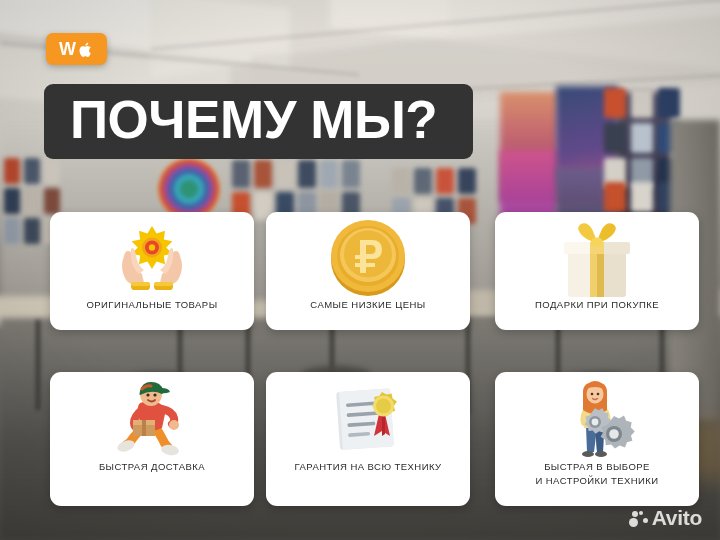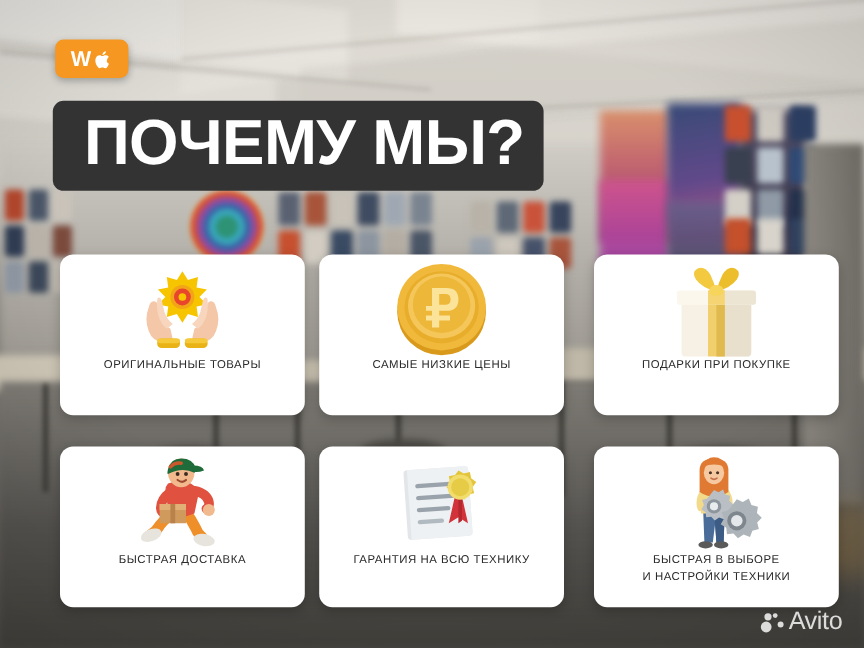--- a/index.html
+++ b/index.html
@@ -192,21 +192,21 @@
     margin: 0 1px;
     position: relative;
     top: 1px;
   }
   .apple-glyph svg { display: block; width: 100%; height: 100%; }
 
   
   .headline {
     position: absolute;
     left: 44px; top: 84px;
-    padding: 9px 16px 13px 26px;
+    padding: 9px 36px 13px 26px;
     border-radius: 9px;
     background: #333333;
     text-align: right;
   }
   .headline-text {
     margin: 0;
     font-size: 53px;
     line-height: 1;
     font-weight: 700;
     color: #ffffff;
@@ -226,21 +226,21 @@
     width: 204px;
     background: #ffffff;
     border-radius: 11px;
     box-shadow: 0 3px 10px rgba(0,0,0,.22);
     display: flex;
     flex-direction: column;
     align-items: center;
     justify-content: flex-start;
     pointer-events: auto;
   }
-  .card.row1 { top: 212px; height: 134px; }
+  .card.row1 { top: 212px; height: 118px; }
   .card.row2 { top: 372px; height: 134px; }
   .card.col1 { left: 50px; }
   .card.col2 { left: 266px; }
   .card.col3 { left: 495px; }
 
   .badge-num {
     position: absolute;
     left: -16px; top: -22px;
     font-family: "Liberation Serif", serif;
     font-style: italic;
@@ -297,21 +297,21 @@
     display: block;
     border-radius: 50%;
     background: #ffffff;
   }
   .avito-dots span:nth-child(1) { width: 6px;  height: 6px;  align-self: end;   justify-self: end; }
   .avito-dots span:nth-child(2) { width: 4px;  height: 4px;  align-self: center;justify-self: start; }
   .avito-dots span:nth-child(3) { width: 9px;  height: 9px;  align-self: start; justify-self: start; }
   .avito-dots span:nth-child(4) { width: 5px;  height: 5px;  align-self: start; justify-self: end; }
   .avito-word {
     font-size: 21px;
-    font-weight: 400;
+    font-weight: 700;
     color: #ffffff;
     letter-spacing: -0.3px;
     line-height: 1;
   }
 </style>
 </head>
 <body>
 
 <div class="screen">
 

